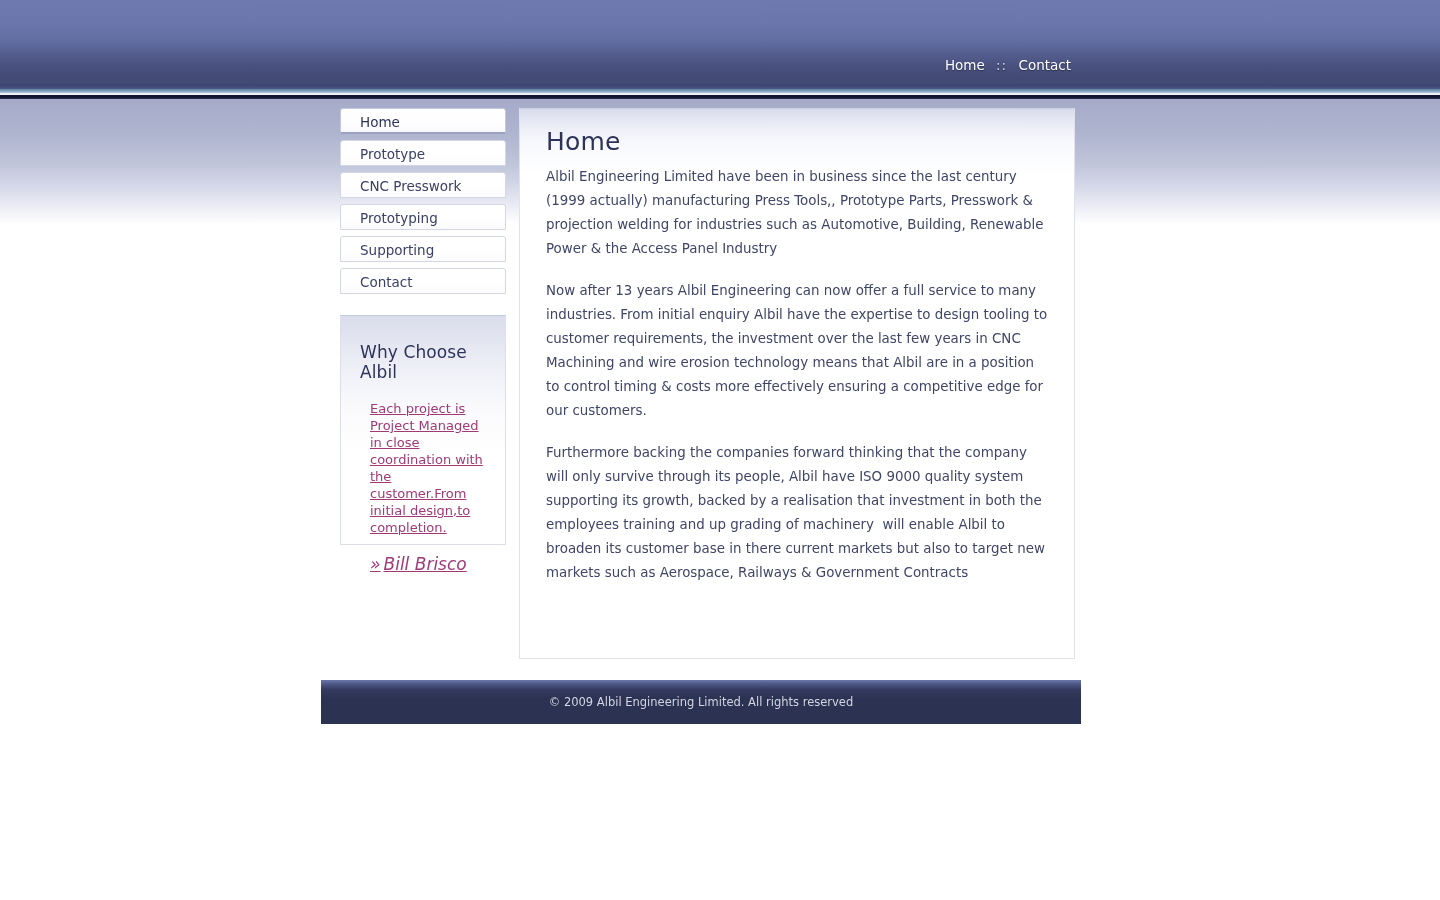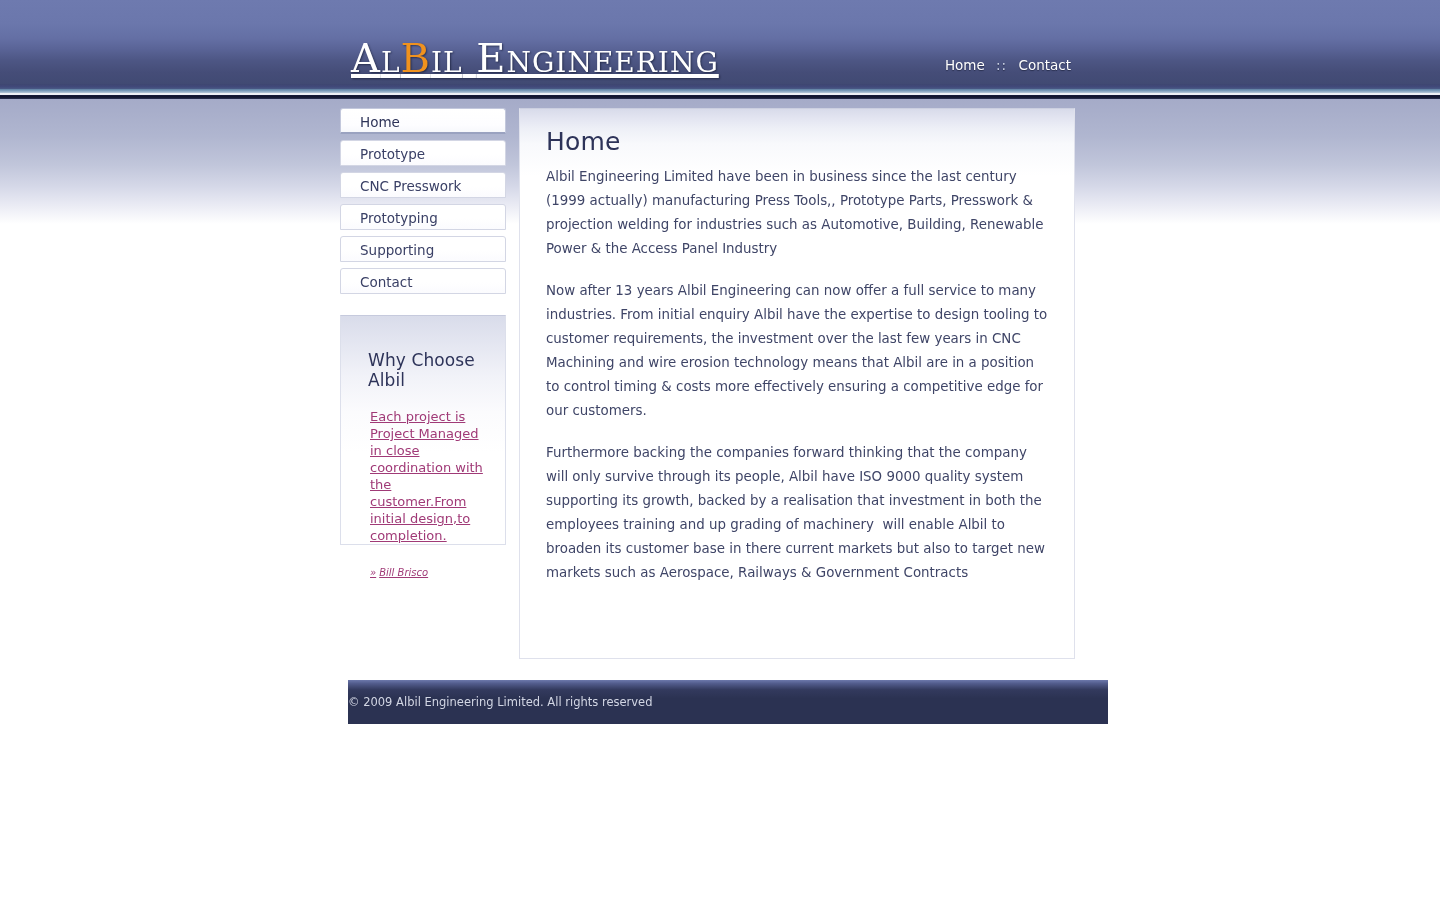--- a/index.html
+++ b/index.html
@@ -103,34 +103,34 @@
 
   
   .whybox {
     position:absolute; left:0; top:207px; width:166px; height:230px;
     border:1px solid #dcdfeb;
     border-top:1px solid #c6cadd;
     background:linear-gradient(to bottom,
       #d9dcea 0%, #e4e6f1 12%, #f1f2f8 26%, #fbfbfd 42%, #ffffff 60%, #ffffff 100%);
   }
   .whybox h3 {
-    margin:8px; padding:26px 0 0 19px;
+    margin:0; padding:26px 0 0 19px;
     font-size:17px; font-weight:normal;
     color:#2d3359;
     letter-spacing:0.1px;
   }
   .whybox p {
     margin:18px 0 0 0; padding:0 16px 0 29px;
     font-size:13px; line-height:17px;
     color:#a03a77;
     text-decoration:underline;
   }
   .whybox .sig {
     margin:20px 0 0 0; padding:0 0 0 29px;
-    font-size:10px; font-style:italic;
+    font-size:17px; font-style:italic;
     color:#a03a77;
   }
   .whybox .sig .chev { margin-right:3px; }
 
   
   .panel {
     position:absolute; left:179px; top:0; width:556px; height:551px;
     border:1px solid #dfe1ec;
     border-top:1px solid #ccd0e0;
     background:#ffffff;
@@ -150,42 +150,42 @@
   }
   .panel p {
     margin:0 0 18px 0;
     font-size:13.4px; line-height:24px;
     color:#3f4567;
     white-space:pre-wrap;
   }
 
   
   .footer {
-    position:absolute; left:348px; top:680px;
+    position:absolute; left:321px; top:680px;
     width:760px; height:44px; z-index:6;
     background:linear-gradient(to bottom,
       #6c78ab 0%, #525c8c 8%, #333a5e 22%, #2b3252 42%, #2b3252 100%);
     color:#d2d6e4;
     font-size:11.5px;
+    text-align:center;
     line-height:44px;
   }
 </style>
 </head>
 <body>
 
 <div class="bg-top"></div>
 <div class="bg-darkband"></div>
 <div class="bg-lightline"></div>
 <div class="bg-whiteline"></div>
 <div class="bg-navyline"></div>
 <div class="bg-body"></div>
 <div class="bg-rest"></div>
 
 <div class="header">
-  <a class="logo" href="#"><span>A</span><span>l</span><span class="hi">B</span><span>il</span><span>&nbsp;</span><span>Engineering</span></a>
 
   <div class="topnav">
     <a href="#">Home</a>
     <span class="sep">::</span>
     <a href="#">Contact</a>
   </div>
 </div>
 
 <div class="wrap">
 

